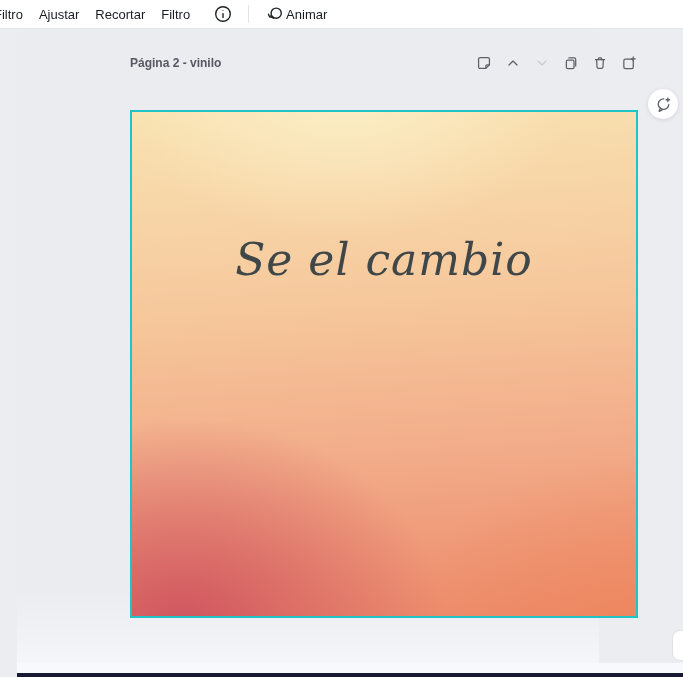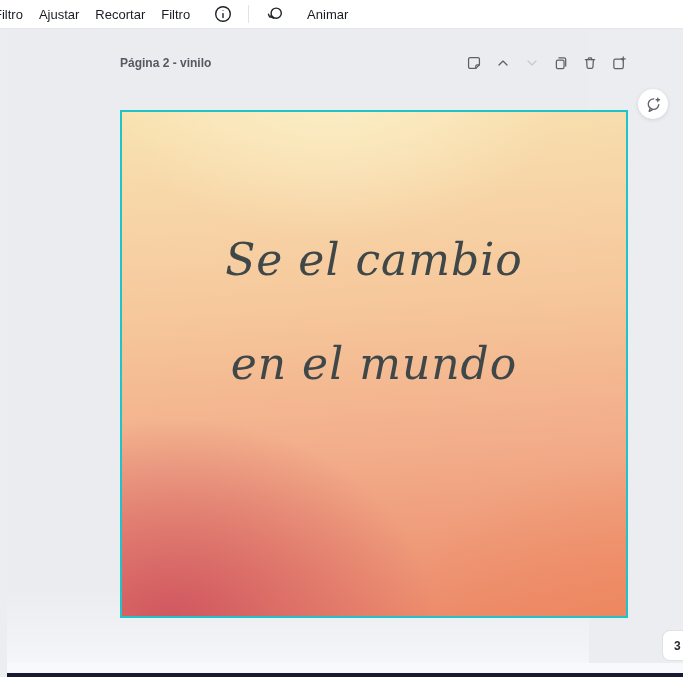--- a/index.html
+++ b/index.html
@@ -29,31 +29,31 @@
   .tb-icon-btn {
     background: none; border: none; cursor: pointer;
     margin-left: 22px; display: flex; align-items: center; justify-content: center;
     width: 22px; height: 22px; padding: 0;
   }
   .tb-sep {
     width: 1px; height: 18px; background: #e2e3e7; margin-left: 14px;
   }
   .tb-animate {
     background: none; border: none; cursor: pointer;
-    display: flex; align-items: center; gap: 24px;
+    display: flex; align-items: center; gap: 3px;
     margin-left: 16px; padding: 4px 0;
     font-family: "Liberation Sans", sans-serif;
     font-size: 13px; font-weight: 500; color: #191d22;
   }
   .tb-svg { stroke: #1d2126; stroke-width: 1.4; fill: none;
             stroke-linecap: round; stroke-linejoin: round; }
 
   
   .workspace {
-    position: absolute; left: 7px; top: 30px; width: 582px; height: 647px;
+    position: absolute; left: 17px; top: 30px; width: 582px; height: 647px;
     background: linear-gradient(180deg, #ebecf0 0%, #ebecf0 86%, #f2f3f7 95%, #f8f9fc 100%);
     text-decoration: underline;
   }
   .page-wrap { position: absolute; left: 113px; top: 18px; width: 508px; }
 
   .page-header {
     height: 30px; display: flex; align-items: center; justify-content: space-between;
   }
   .page-title {
     font-size: 12px; font-weight: 700; color: #545861; cursor: pointer;
@@ -212,21 +212,20 @@
                 <path d="M13.8 2.2 v4.4 M11.6 4.4 h4.4"></path>
               </svg>
             </span>
           </button>
         </div>
       </div>
 
       <div class="canvas">
         <div class="canvas-text">
           <div class="canvas-line">Se el cambio</div>
-          <div class="canvas-line">en el mundo</div>
         </div>
       </div>
 
     </div>
 
     <button class="comment-fab">
       <span style="display:flex;">
         <svg class="pa-svg" width="17" height="17" viewBox="0 0 18 18">
           <path d="M14.6 9.2 a5.6 5.6 0 1 1 -5.3 -6.2"></path>
           <path d="M5.3 13.6 L4.4 16.2 L7.4 14.9"></path>

